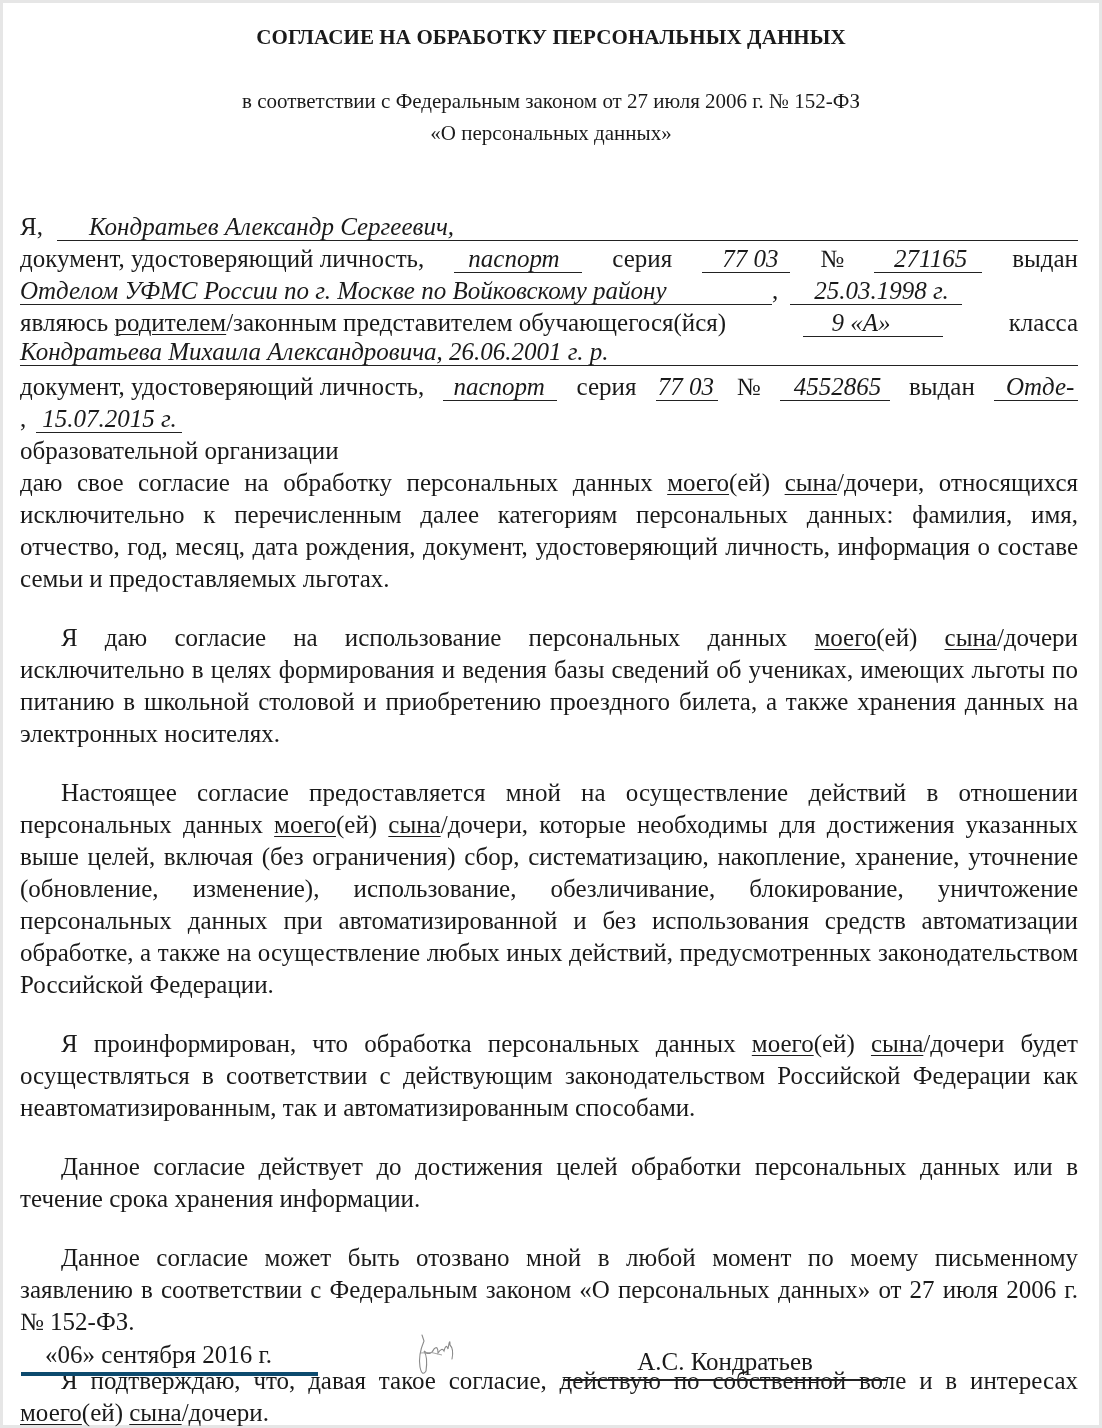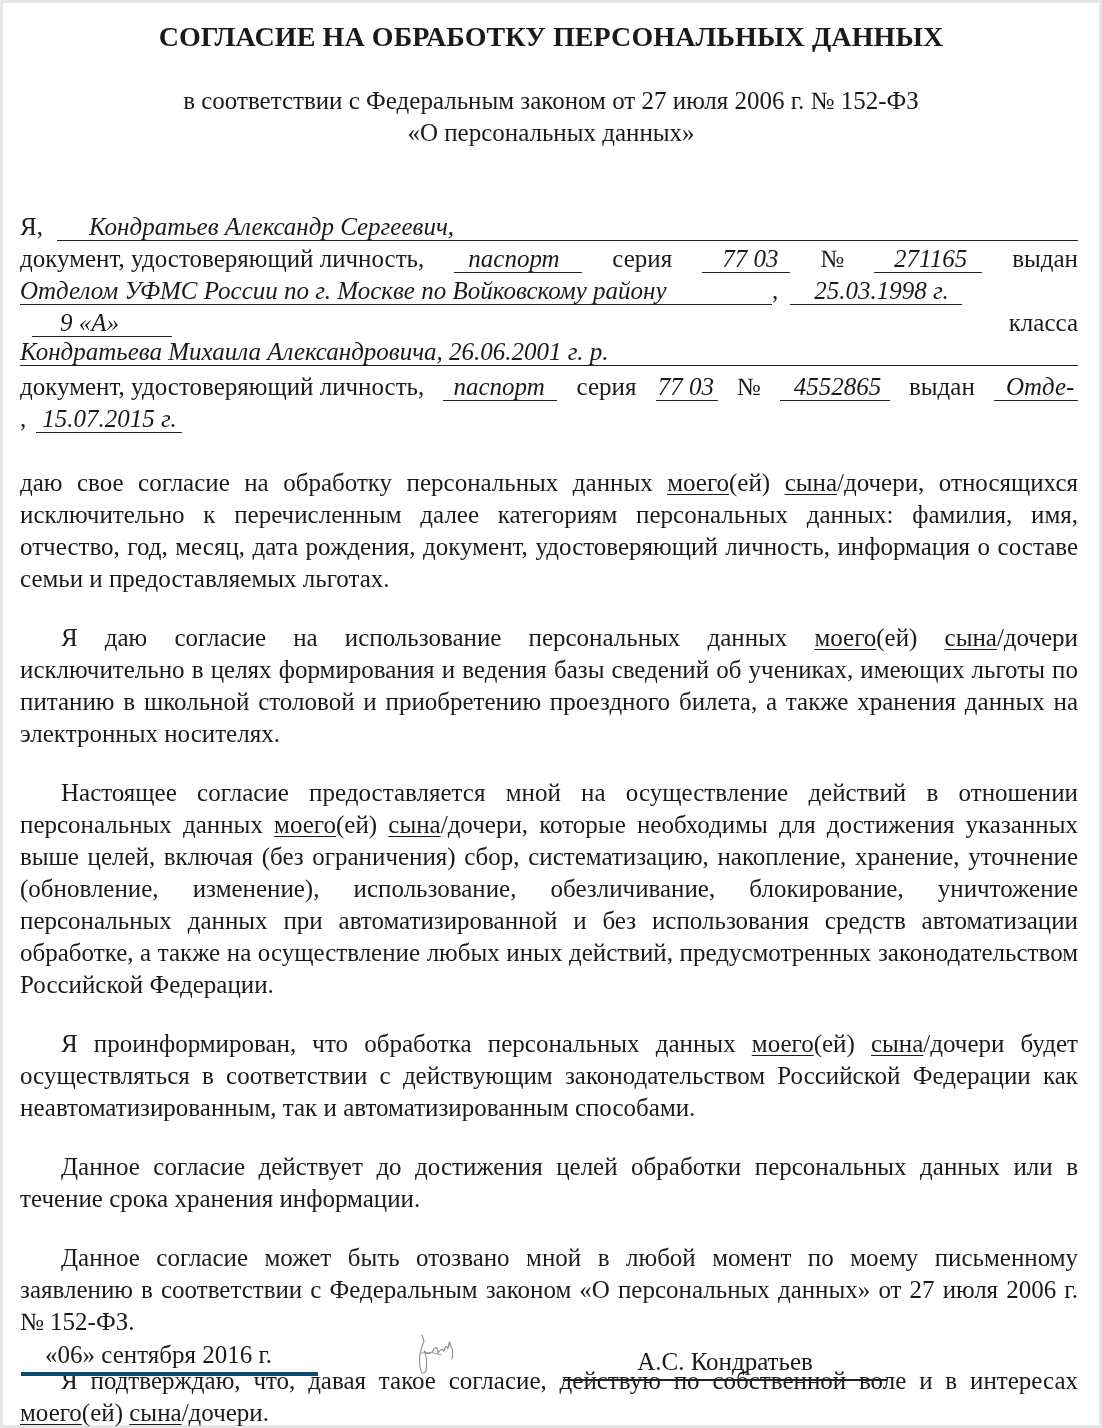--- a/index.html
+++ b/index.html
@@ -9,25 +9,25 @@
     width: 1096px; height: 1422px;
     margin: 3px;
     background: #ffffff;
     color: #1a1a1a;
     font-family: "Liberation Serif", "DejaVu Serif", serif;
     font-size: 25px;
     line-height: 32px;
   }
   .title {
     position: absolute; left: 0; right: 0; top: 18px;
-    text-align: center; font-weight: bold; font-size: 28px; letter-spacing: 0.1px;
+    text-align: center; font-weight: bold; font-size: 21px; letter-spacing: 0.1px;
   }
   .subtitle {
     position: absolute; left: 0; right: 0; top: 82px;
-    text-align: center; font-size: 25px; line-height: 32px;
+    text-align: center; font-size: 21px; line-height: 32px;
   }
   .body {
     position: absolute; left: 17px; width: 1058px; top: 208px;
   }
   .line {
     display: flex; align-items: baseline; white-space: nowrap; height: 32px;
   }
   .line.justify { justify-content: space-between; }
   .fill {
     display: inline-block; border-bottom: 1.4px solid #222; font-style: italic;
@@ -85,20 +85,21 @@
     </div>
 
     <div class="line">
       <span class="fill" style="width:752px;padding-left:0;box-sizing:border-box">Отделом УФМС России по г. Москве по Войковскому району</span>
       <span>,</span>
       <span class="sp" style="width:12px"></span>
       <span class="fill" style="width:172px;padding-left:24px;box-sizing:border-box">25.03.1998 г.</span>
     </div>
 
     <div class="line justify">
+      <span><span>являюсь </span><span class="u">родителем</span><span>/законным представителем обучающегося(йся)</span></span>
       <span class="fill" style="width:140px;padding-left:28px;box-sizing:border-box;margin-left:12px">9 «А»</span>
       <span>класса</span>
     </div>
 
     <div class="line">
       <span class="fill grow" style="padding-left:0">Кондратьева Михаила Александровича, 26.06.2001 г. р.</span>
     </div>
 
     <div class="line justify">
       <span>документ, удостоверяющий личность,</span>
@@ -111,20 +112,21 @@
       <span class="fill" style="width:84px;padding-left:12px;box-sizing:border-box">Отде-</span>
     </div>
 
     <div class="line">
       <span>,</span>
       <span class="sp" style="width:10px"></span>
       <span class="fill" style="width:146px;padding-left:6px;box-sizing:border-box">15.07.2015 г.</span>
     </div>
 
     <div class="line">
+      <span>образовательной организации</span>
       <span class="sp" style="width:12px"></span>
     </div>
 
     <p class="p first"><span>даю свое согласие на обработку персональных данных </span><span class="u">моего</span><span>(ей) </span><span class="u">сына</span><span>/дочери</span><span>, относящихся исключительно к перечисленным далее категориям персональных данных: фамилия, имя, отчество, год, месяц, дата рождения, документ, удостоверяющий личность, информация о составе семьи и предоставляемых льготах.</span></p>
 
     <p class="p indent"><span>Я даю согласие на использование персональных данных </span><span class="u">моего</span><span>(ей) </span><span class="u">сына</span><span>/дочери</span><span> исключительно в целях формирования и ведения базы сведений об учениках, имеющих льготы по питанию в школьной столовой и приобретению проездного билета, а также хранения данных на электронных носителях.</span></p>
 
     <p class="p indent"><span>Настоящее согласие предоставляется мной на осуществление действий в отношении персональных данных </span><span class="u">моего</span><span>(ей) </span><span class="u">сына</span><span>/дочери</span><span>, которые необходимы для достижения указанных выше целей, включая (без ограничения) сбор, систематизацию, накопление, хранение, уточнение (обновление, изменение), использование, обезличивание, блокирование, уничтожение персональных данных при автоматизированной и без использования средств автоматизации обработке, а также на осуществление любых иных действий, предусмотренных законодательством Российской Федерации.</span></p>
 
     <p class="p indent"><span>Я проинформирован, что обработка персональных данных </span><span class="u">моего</span><span>(ей) </span><span class="u">сына</span><span>/дочери</span><span> будет осуществляться в соответствии с действующим законодательством Российской Федерации как неавтоматизированным, так и автоматизированным способами.</span></p>

